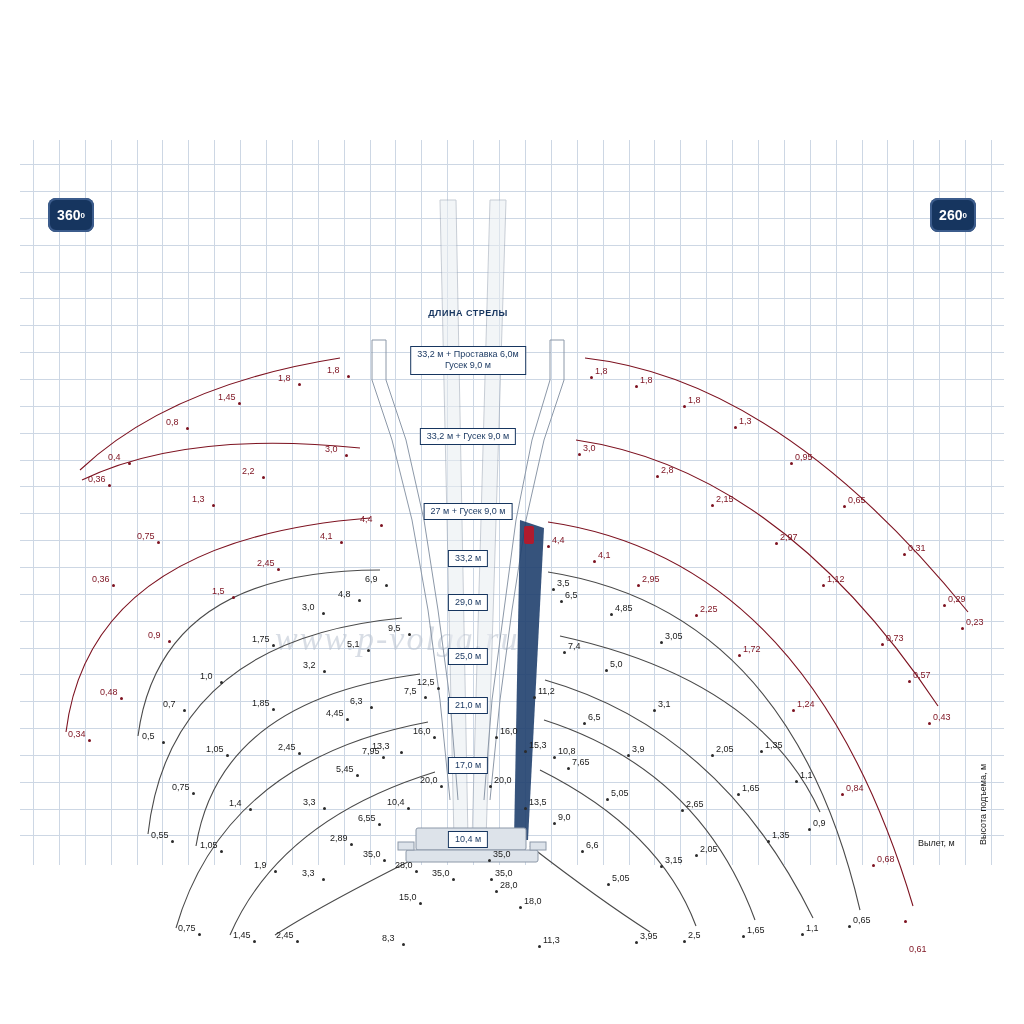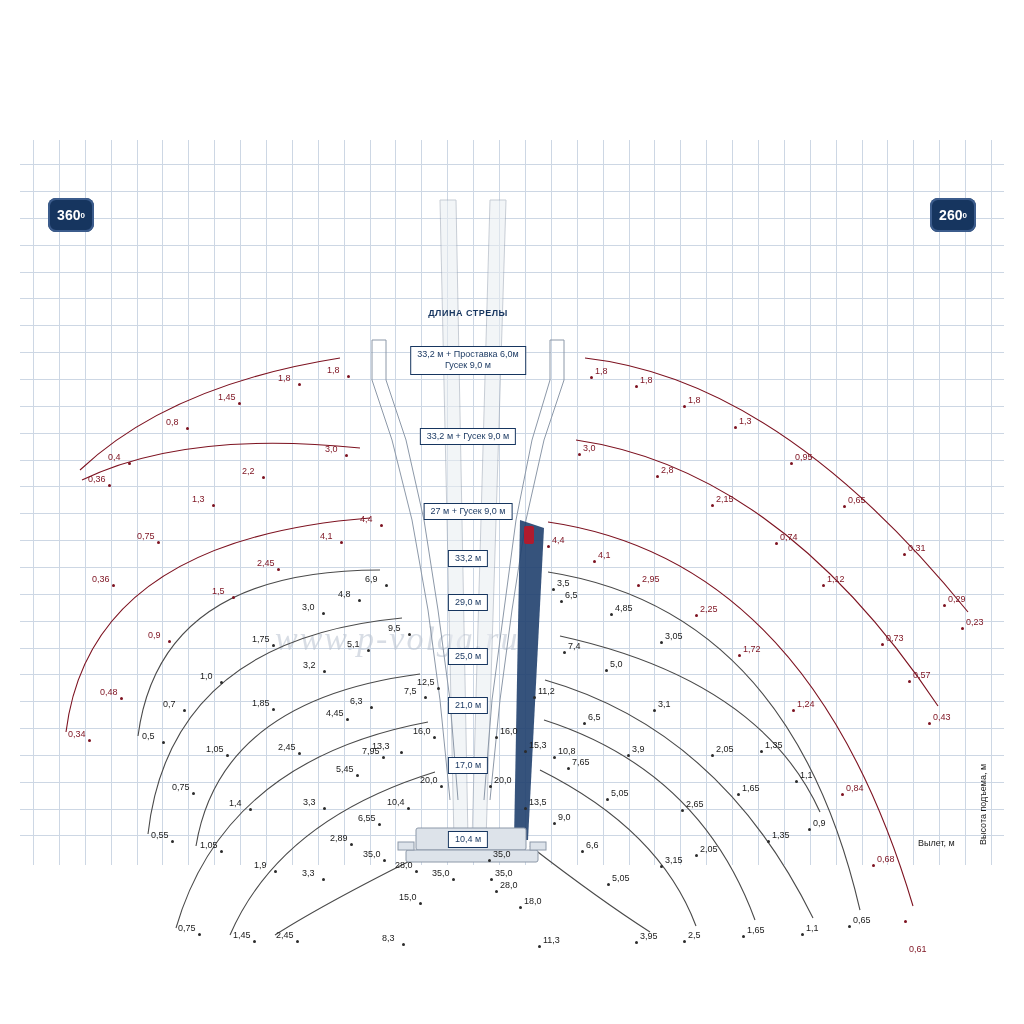--- a/index.html
+++ b/index.html
@@ -513,21 +513,21 @@
         <div class="lbl red" style="left: 928px; top: 454px;">0,29</div>
         <div class="dot red" style="left: 923px; top: 464px;"></div>
         <div class="lbl red" style="left: 946px; top: 477px;">0,23</div>
         <div class="dot red" style="left: 941px; top: 487px;"></div>
         <div class="lbl red" style="left: 563px; top: 303px;">3,0</div>
         <div class="dot red" style="left: 558px; top: 313px;"></div>
         <div class="lbl red" style="left: 641px; top: 325px;">2,8</div>
         <div class="dot red" style="left: 636px; top: 335px;"></div>
         <div class="lbl red" style="left: 696px; top: 354px;">2,15</div>
         <div class="dot red" style="left: 691px; top: 364px;"></div>
-        <div class="lbl red" style="left: 760px; top: 392px;">0,74</div>
+        <div class="lbl red" style="left: 760px; top: 392px;">2,97</div>
         <div class="dot red" style="left: 755px; top: 402px;"></div>
         <div class="lbl red" style="left: 807px; top: 434px;">1,12</div>
         <div class="dot red" style="left: 802px; top: 444px;"></div>
         <div class="lbl red" style="left: 866px; top: 493px;">0,73</div>
         <div class="dot red" style="left: 861px; top: 503px;"></div>
         <div class="lbl red" style="left: 893px; top: 530px;">0,57</div>
         <div class="dot red" style="left: 888px; top: 540px;"></div>
         <div class="lbl red" style="left: 913px; top: 572px;">0,43</div>
         <div class="dot red" style="left: 908px; top: 582px;"></div>
         <div class="lbl red" style="left: 532px; top: 395px;">4,4</div>

